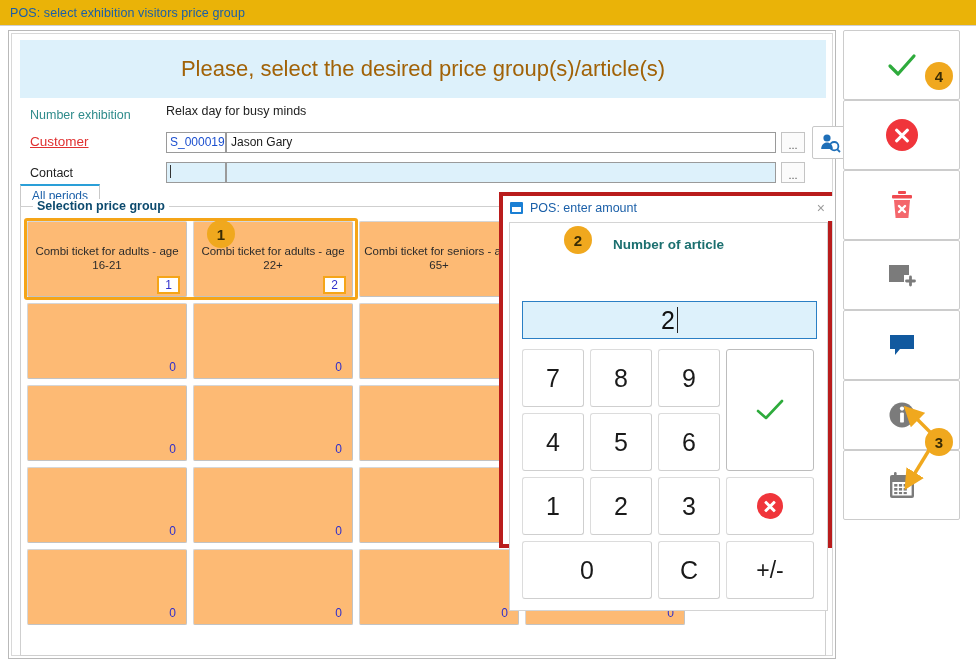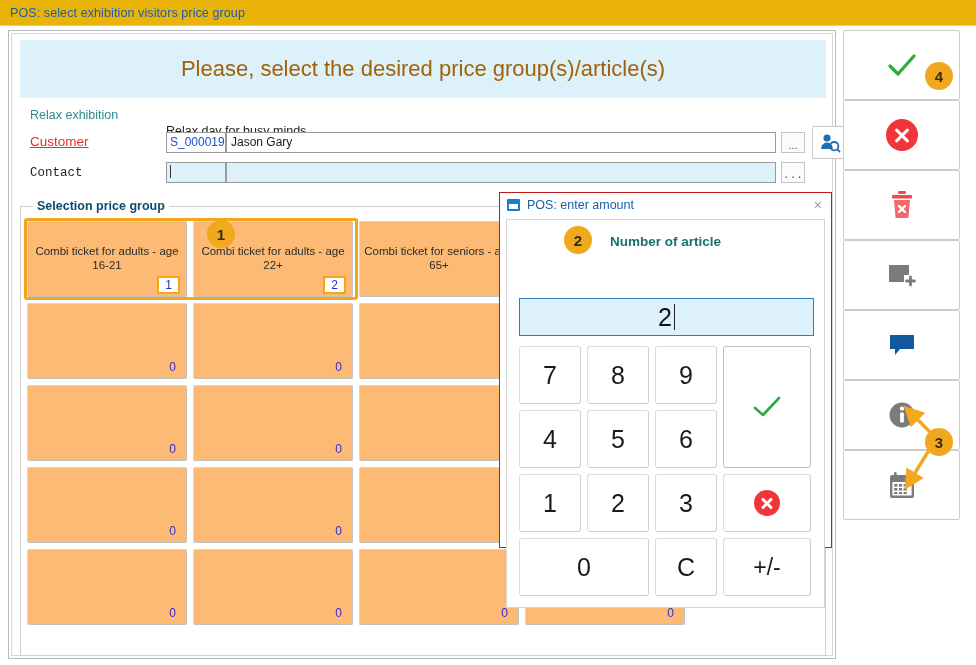--- a/index.html
+++ b/index.html
@@ -59,21 +59,21 @@
   .form-area { position: absolute; left: 8px; top: 70px; width: 806px; }
   .form-row { position: relative; height: 26px; margin-bottom: 2px; }
   .lbl {
     position: absolute; left: 10px; top: 4px;
     font-size: 12.5px;
   }
   .lbl.teal { color: #2e8b8b; }
   .lbl.req  { color: #e03030; text-decoration: underline; font-size: 13.5px; top: 2px;}
   .lbl.plain{ color: #222222; }
   .static-val {
-    position: absolute; left: 146px; top: 20px;
+    position: absolute; left: 146px; top: 0;
     font-size: 12.5px; color: #222222;
   }
   .fld-id {
     position: absolute; left: 146px; top: 0;
     width: 60px; height: 21px;
     border: 1px solid #9a9a9a; background: #ffffff;
     font-size: 12px; color: #1b4fcf;
     padding: 2px 0 4px 3px;
     overflow: hidden; white-space: nowrap;
   }
@@ -206,21 +206,21 @@
     position: relative;
     border-radius: 2px;
   }
   .tb-btn + .tb-btn { margin-top: 0px; }
 
   
   .dialog {
     position: absolute; left: 499px; top: 192px;
     width: 333px; height: 356px;
     background: #ffffff;
-    border: 1px solid #b91c1c;
+    border: 4px solid #b91c1c;
     box-shadow: 0 0 0 1px #ffffff inset;
   }
   .dlg-titlebar {
     position: absolute; left:0; top:0;
     width: 331px; height: 25px;
     background: #ffffff;
     display: flex; align-items: center;
     border-bottom: 1px solid #ffffff;
   }
   .dlg-ico {
@@ -312,48 +312,51 @@
   <div class="main-panel">
     <div class="main-panel-inner">
 
       <div class="banner">
         <span class="banner-text">Please, select the desired price group(s)/article(s)</span>
       </div>
 
       <div class="form-area">
 
         <div class="form-row">
-          <span class="lbl teal">Relax exhibition</span>
+          <span class="lbl teal">Number exhibition</span>
           <span class="static-val">Relax day for busy minds</span>
         </div>
 
         <div class="form-row" style="height:28px;">
           <span class="lbl req">Customer</span>
           <div class="fld-id">S_000019</div>
           <div class="fld-name">Jason Gary</div>
           <div class="dots-btn">...</div>
           <div class="person-btn">
             <svg width="22" height="20" viewBox="0 0 22 20">
               <circle cx="8" cy="5" r="3.6" fill="#1f6fb8"></circle>
               <path d="M2.2 16 C2.2 11.6 5 9.4 8 9.4 C11 9.4 13.8 11.6 13.8 16 Z" fill="#1f6fb8"></path>
               <circle cx="15.2" cy="13.2" r="4.2" fill="none" stroke="#1f6fb8" stroke-width="1.8"></circle>
               <line x1="18.3" y1="16.3" x2="21" y2="19" stroke="#1f6fb8" stroke-width="1.8"></line>
             </svg>
           </div>
         </div>
 
-        <div class="form-row" style="height:28px;font-family:Liberation Mono, monospace;">
+        <div class="form-row" style="height:28px;">
           <span class="lbl plain">Contact</span>
           <div class="fld-id blank"><span class="caret"></span></div>
           <div class="fld-name blank"></div>
           <div class="dots-btn">...</div>
         </div>
 
       </div>
 
+      <div class="tabstrip">
+        <div class="tab">All periods</div>
+      </div>
 
       <div class="grp">
         <span class="grp-title">Selection price group</span>
         <div class="pg-grid" id="pg-grid">
             <div class="pg-cell">
               <div class="pg-label">Combi ticket for adults - age 16-21</div>
               <div class="pg-count boxed">1</div>
             </div>
             <div class="pg-cell">
               <div class="pg-label">Combi ticket for adults - age 22+</div>

